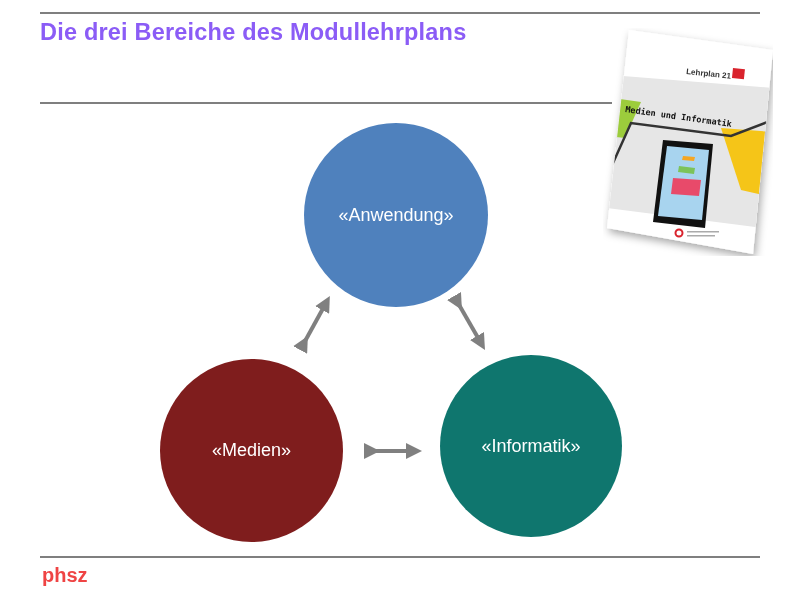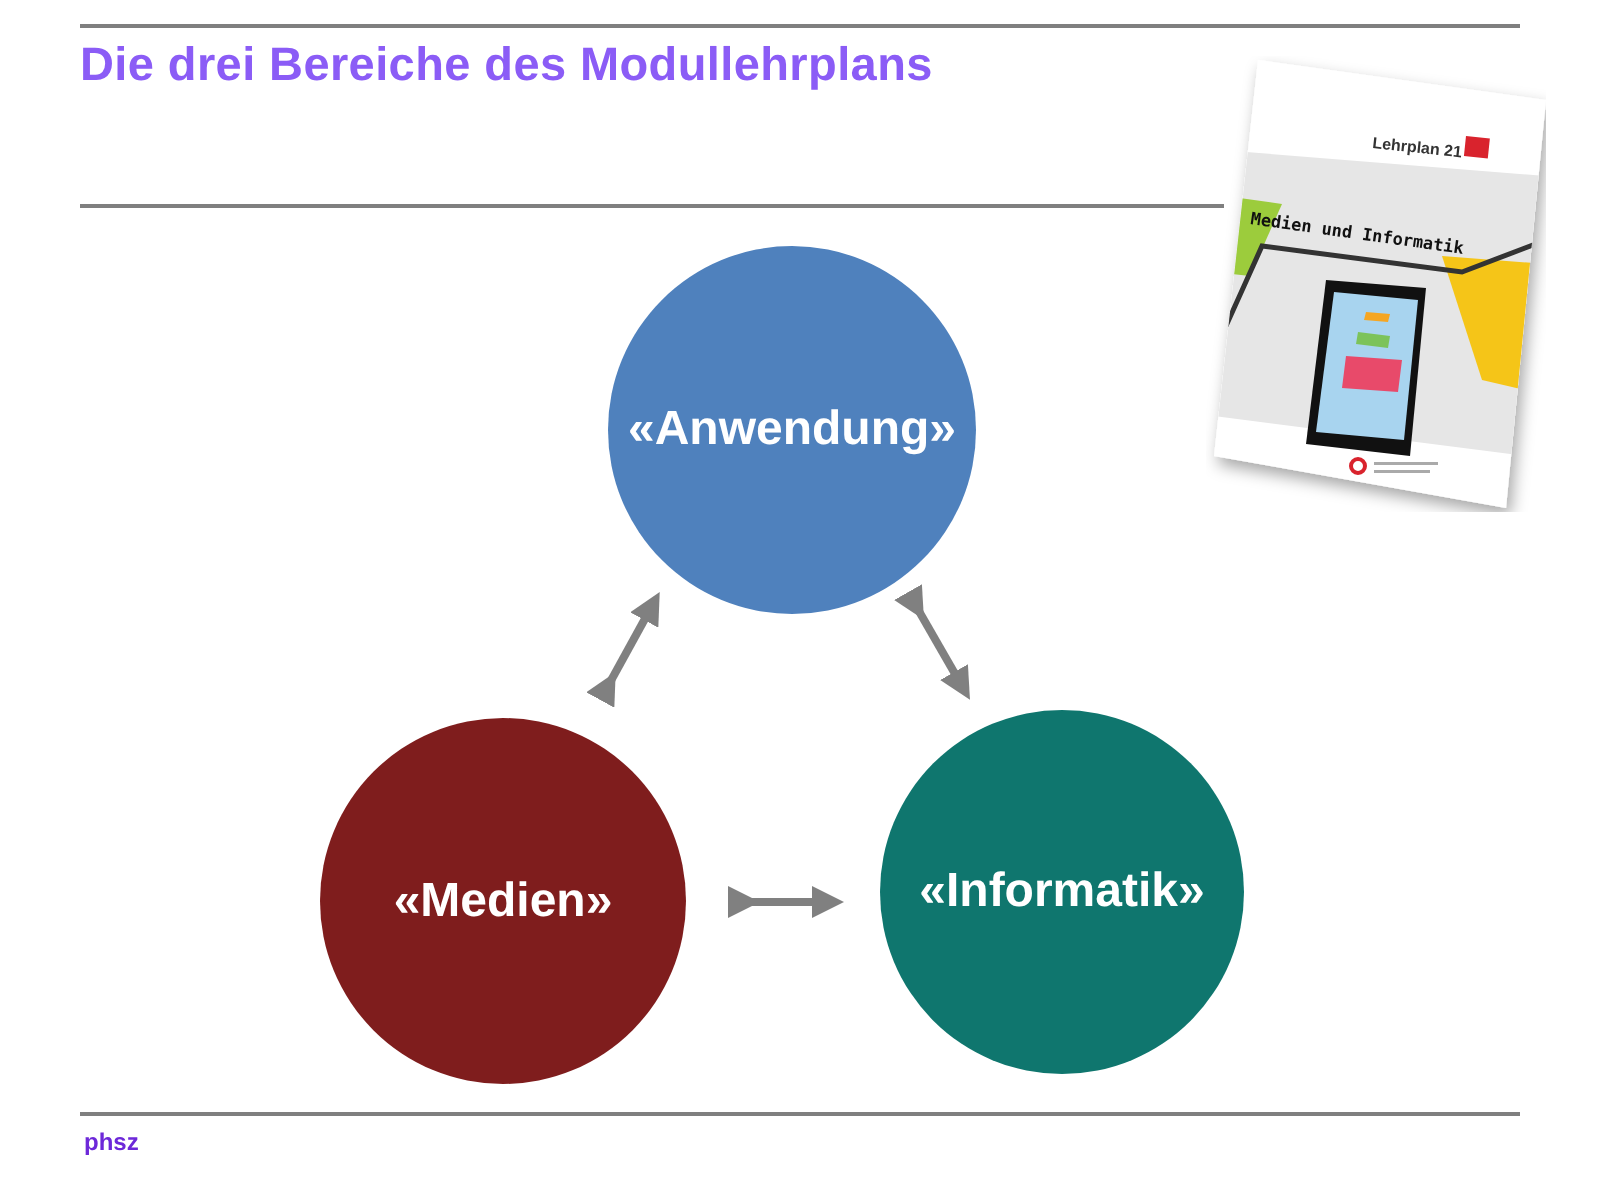--- a/index.html
+++ b/index.html
@@ -1,23 +1,23 @@
 <!DOCTYPE html>
 <html><head>
 <meta charset="utf-8">
 <style>
   html,body{margin:0;padding:0;background:#fff;}
   body{width:800px;height:600px;position:relative;overflow:hidden;font-family:"Liberation Sans",sans-serif;}
   .hline{position:absolute;height:2px;background:#7f7f7f;}
   .title{position:absolute;left:40px;top:18px;font-family:"Liberation Sans",sans-serif;font-weight:bold;font-size:23.5px;line-height:28px;color:#8b5cf6;letter-spacing:0.2px;}
   .title div{white-space:nowrap;}
   .circle{position:absolute;border-radius:50%;display:flex;align-items:center;justify-content:center;}
-  .circle span{color:#fff;font-weight:bold;font-size:24px;font-family:"Liberation Sans",sans-serif;white-space:nowrap;}
+  .circle span{color:#fff;font-weight:normal;font-size:18px;font-family:"Liberation Sans",sans-serif;white-space:nowrap;}
   .arrow{position:absolute;}
-  .footer{position:absolute;left:42px;top:564px;font-size:12px;font-weight:bold;color:#6d28d9;font-family:"Liberation Sans",sans-serif;}
+  .footer{position:absolute;left:42px;top:564px;font-size:20px;font-weight:bold;color:#ef4444;font-family:"Liberation Sans",sans-serif;}
   .book{position:absolute;left:603px;top:28px;width:170px;height:228px;}
 </style>
 </head>
 <body>
 
 <div class="hline" style="left:40px;top:12px;width:720px;"></div>
 
 <div class="title">
   <div>Die drei Bereiche des Modullehrplans</div>
 </div>

